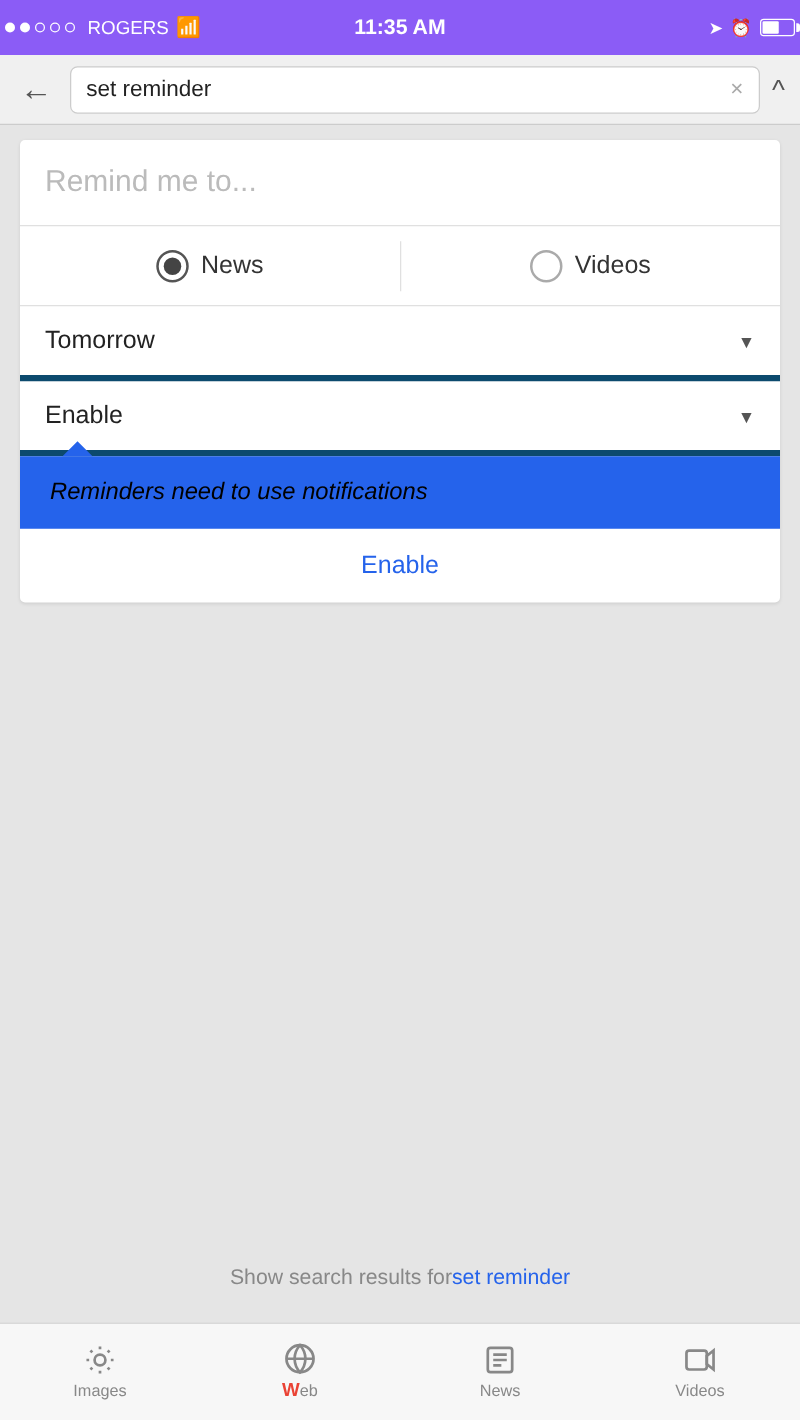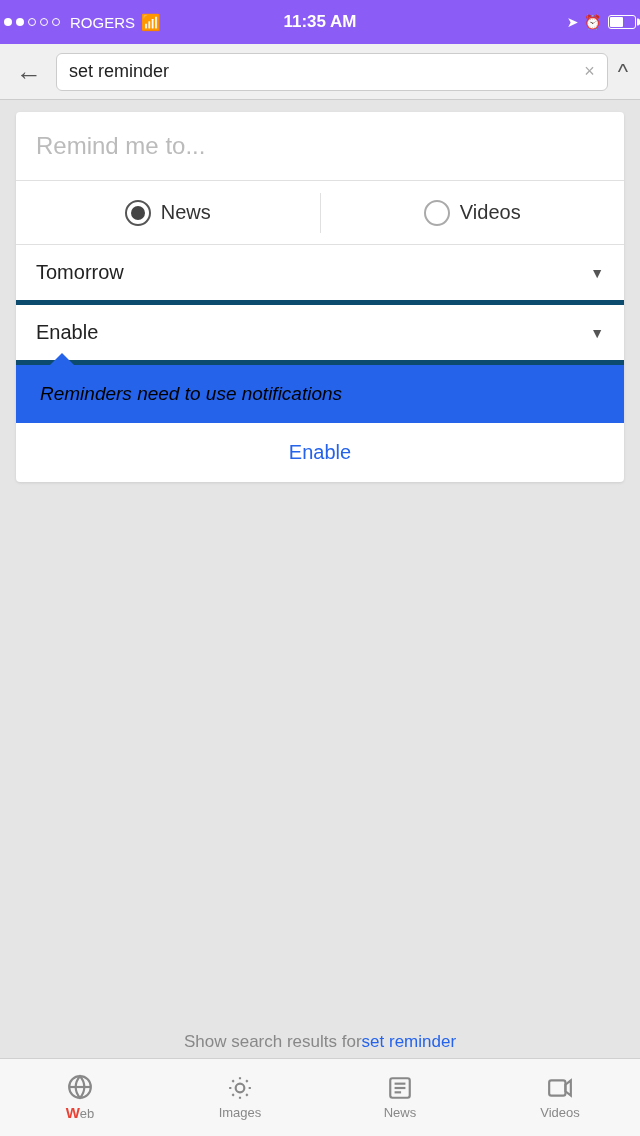--- a/index.html
+++ b/index.html
@@ -266,21 +266,21 @@
       font-size: 20px;
       color: #2563eb;
       cursor: pointer;
       background: none;
       border: none;
     }
 
     
     .search-results-section {
       position: absolute;
-      bottom: 68px;
+      bottom: 88px;
       left: 0;
       right: 0;
       display: flex;
       justify-content: center;
       padding: 16px;
     }
     .search-results-text {
       font-size: 17px;
       color: #888;
     }
@@ -393,35 +393,35 @@
 
 <div class="search-results-section">
   <span class="search-results-text">Show search results for </span>
   <span class="search-results-link">set reminder</span>
 </div>
 
 <div class="bottom-nav">
 
   <div class="nav-item">
     <svg width="26" height="26" viewBox="0 0 24 24" fill="none" stroke="#888" stroke-width="2">
+      <circle cx="12" cy="12" r="4"></circle>
+      <path d="M12 2v2M12 20v2M2 12h2M20 12h2M4.93 4.93l1.41 1.41M17.66 17.66l1.41 1.41M4.93 19.07l1.41-1.41M17.66 6.34l1.41-1.41"></path>
+    </svg>
+    <span class="nav-label">Images</span>
+  </div>
+
+  <div class="nav-item">
+    <svg width="26" height="26" viewBox="0 0 24 24" fill="none" stroke="#888" stroke-width="2">
       <circle cx="12" cy="12" r="10"></circle>
       <line x1="2" y1="12" x2="22" y2="12"></line>
       <path d="M12 2a15.3 15.3 0 0 1 4 10 15.3 15.3 0 0 1-4 10 15.3 15.3 0 0 1-4-10 15.3 15.3 0 0 1 4-10z"></path>
     </svg>
     <span class="nav-label" style="color:#888">
       <span style="color:#ea4335;font-weight:bold;font-size:15px">W</span><span style="color:#888;font-size:13px">eb</span>
     </span>
-  </div>
-
-  <div class="nav-item">
-    <svg width="26" height="26" viewBox="0 0 24 24" fill="none" stroke="#888" stroke-width="2">
-      <circle cx="12" cy="12" r="4"></circle>
-      <path d="M12 2v2M12 20v2M2 12h2M20 12h2M4.93 4.93l1.41 1.41M17.66 17.66l1.41 1.41M4.93 19.07l1.41-1.41M17.66 6.34l1.41-1.41"></path>
-    </svg>
-    <span class="nav-label">Images</span>
   </div>
 
   <div class="nav-item">
     <svg width="26" height="26" viewBox="0 0 24 24" fill="none" stroke="#888" stroke-width="2">
       <rect x="3" y="3" width="18" height="18" rx="2"></rect>
       <line x1="7" y1="8" x2="17" y2="8"></line>
       <line x1="7" y1="12" x2="17" y2="12"></line>
       <line x1="7" y1="16" x2="13" y2="16"></line>
     </svg>
     <span class="nav-label">News</span>

